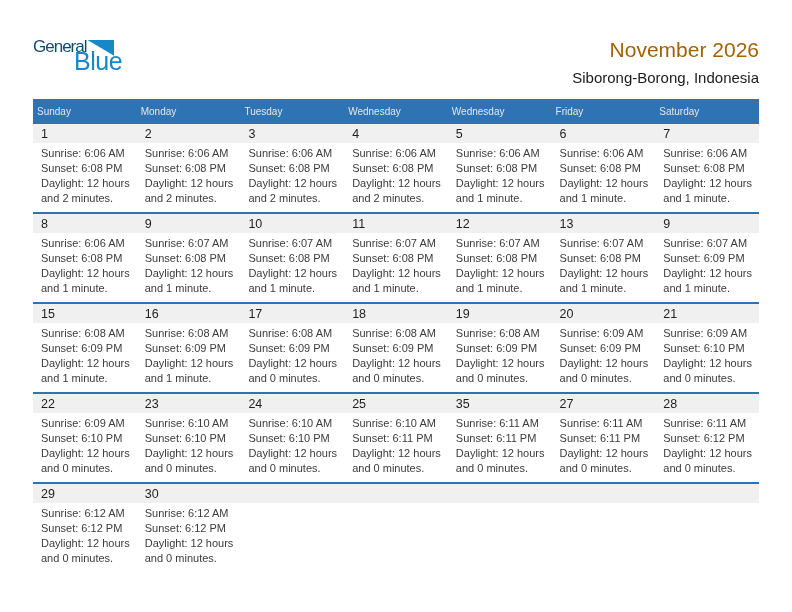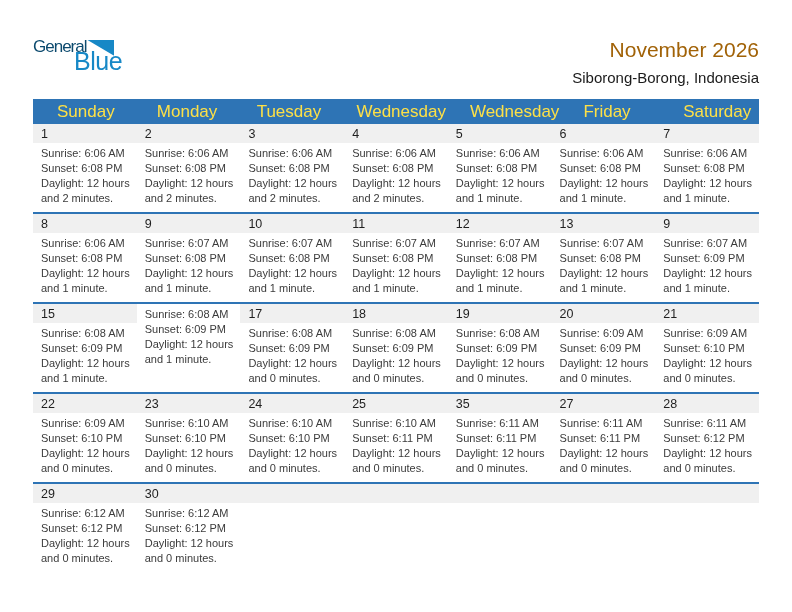--- a/index.html
+++ b/index.html
@@ -34,22 +34,22 @@
   .title { font-size: 21px; font-weight: 400; color: #a16207; line-height: 1.15; }
   .subtitle { font-size: 15px; font-weight: 400; color: #1a1a1a; margin-top: 7px; }
 
   
   .calendar { width: 726px; margin: 13px 33px 0 33px; }
   .cal-head {
     display: grid; grid-template-columns: repeat(7, 1fr);
     background: #2e74b5; height: 25px;
   }
   .cal-head-cell {
-    color: #fde047; font-size: 17px; font-weight: 400;
-    display: flex; align-items: center; padding-left: 24px;
+    color: #e5e5e5; font-size: 10px; font-weight: 400;
+    display: flex; align-items: center; padding-left: 4px;
   }
   .week-row {
     display: grid; grid-template-columns: repeat(7, 1fr);
     height: 88px;
   }
   .week-row + .week-row { border-top: 2px solid #2e74b5; height: 90px; }
   .day-cell { overflow: hidden; }
   .day-band {
     background: #f0f0f0; height: 19px;
     display: flex; align-items: center; padding-left: 8px;
@@ -239,20 +239,23 @@
             <div class="day-band">
               <span class="day-num">15</span>
             </div>
             <div class="day-body">
               <div class="day-line">Sunrise: 6:08 AM</div>
               <div class="day-line">Sunset: 6:09 PM</div>
               <div class="day-line">Daylight: 12 hours and 1 minute.</div>
             </div>
           </div>
           <div class="day-cell">
+            <div class="day-band">
+              <span class="day-num">16</span>
+            </div>
             <div class="day-body">
               <div class="day-line">Sunrise: 6:08 AM</div>
               <div class="day-line">Sunset: 6:09 PM</div>
               <div class="day-line">Daylight: 12 hours and 1 minute.</div>
             </div>
           </div>
           <div class="day-cell">
             <div class="day-band">
               <span class="day-num">17</span>
             </div>

